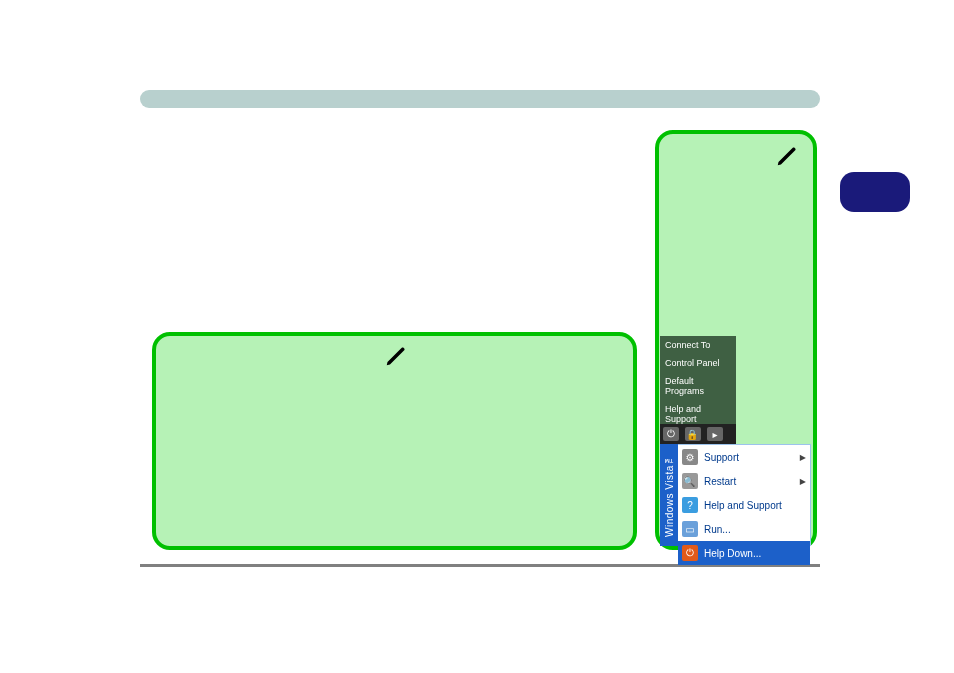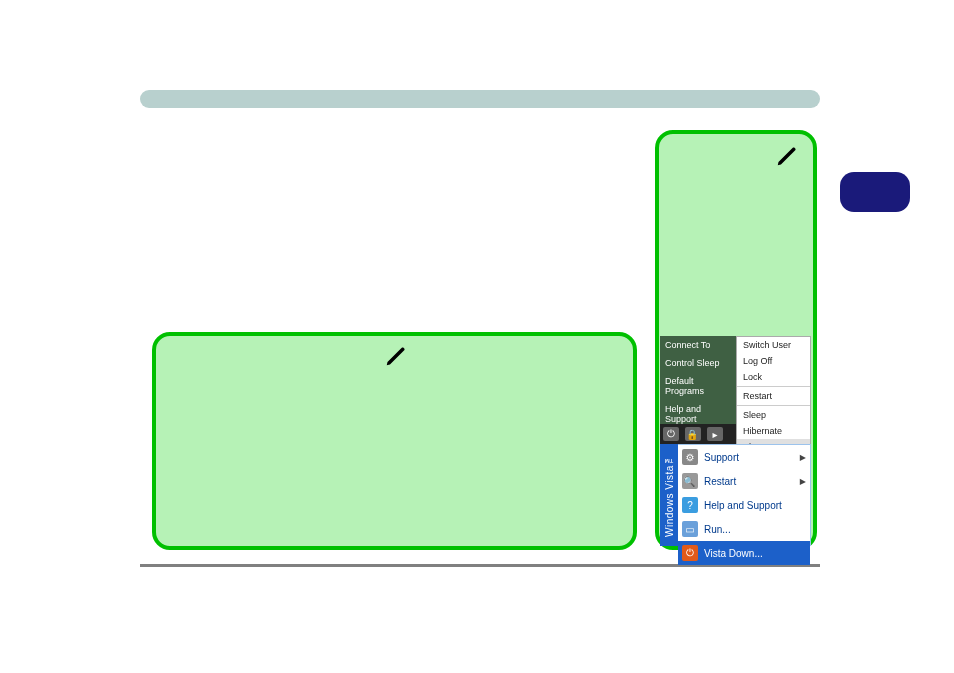--- a/index.html
+++ b/index.html
@@ -217,40 +217,29 @@
   <svg class="pen-svg" viewBox="0 0 24 24" width="22" height="22">
       <path d="M3 21l3.5-.8L20.7 6 18 3.3 3.8 17.5 3 21zM18 3.3L20.7 6l1.4-1.4c.5-.5.5-1.4 0-1.9l-.8-.8c-.5-.5-1.4-.5-1.9 0L18 3.3z"></path>
     </svg>
 </span>
 
 <div class="hr-line"></div>
 
 <div class="vista-menu-top">
   <div class="vista-left">
     <div class="vista-left-item">Connect To</div>
-    <div class="vista-left-item">Control Sleep</div>
+    <div class="vista-left-item">Control Panel</div>
     <div class="vista-left-item">Default Programs</div>
     <div class="vista-left-item">Help and Support</div>
   </div>
   <div class="vista-bottom-bar">
     <span class="vb-icon vb-power">⏻</span>
     <span class="vb-icon">🔒</span>
     <span class="vb-icon">▸</span>
   </div>
-  <div class="vista-right">
-    <div class="vista-right-item">Switch User</div>
-    <div class="vista-right-item">Log Off</div>
-    <div class="vista-right-item">Lock</div>
-    <div style="border-top:1px solid #ccc;margin:1px 0"></div>
-    <div class="vista-right-item">Restart</div>
-    <div style="border-top:1px solid #ccc;margin:1px 0"></div>
-    <div class="vista-right-item">Sleep</div>
-    <div class="vista-right-item">Hibernate</div>
-    <div class="vista-right-item highlight">Shut Down</div>
-  </div>
 </div>
 
 <div class="xp-menu">
   <div class="xp-label">Windows Vista™</div>
   <div class="xp-body">
     <div class="xp-item">
       <span class="xp-icon settings">⚙</span>
       <span>Support</span>
       <span class="arrow">▶</span>
     </div>
@@ -262,16 +251,16 @@
     <div class="xp-item">
       <span class="xp-icon help">?</span>
       <span>Help and Support</span>
     </div>
     <div class="xp-item">
       <span class="xp-icon run">▭</span>
       <span>Run...</span>
     </div>
     <div class="xp-item shutdown">
       <span class="xp-icon shutdown">⏻</span>
-      <span>Vista Down...</span>
+      <span>Help Down...</span>
     </div>
   </div>
 </div>
 
 </body></html>

